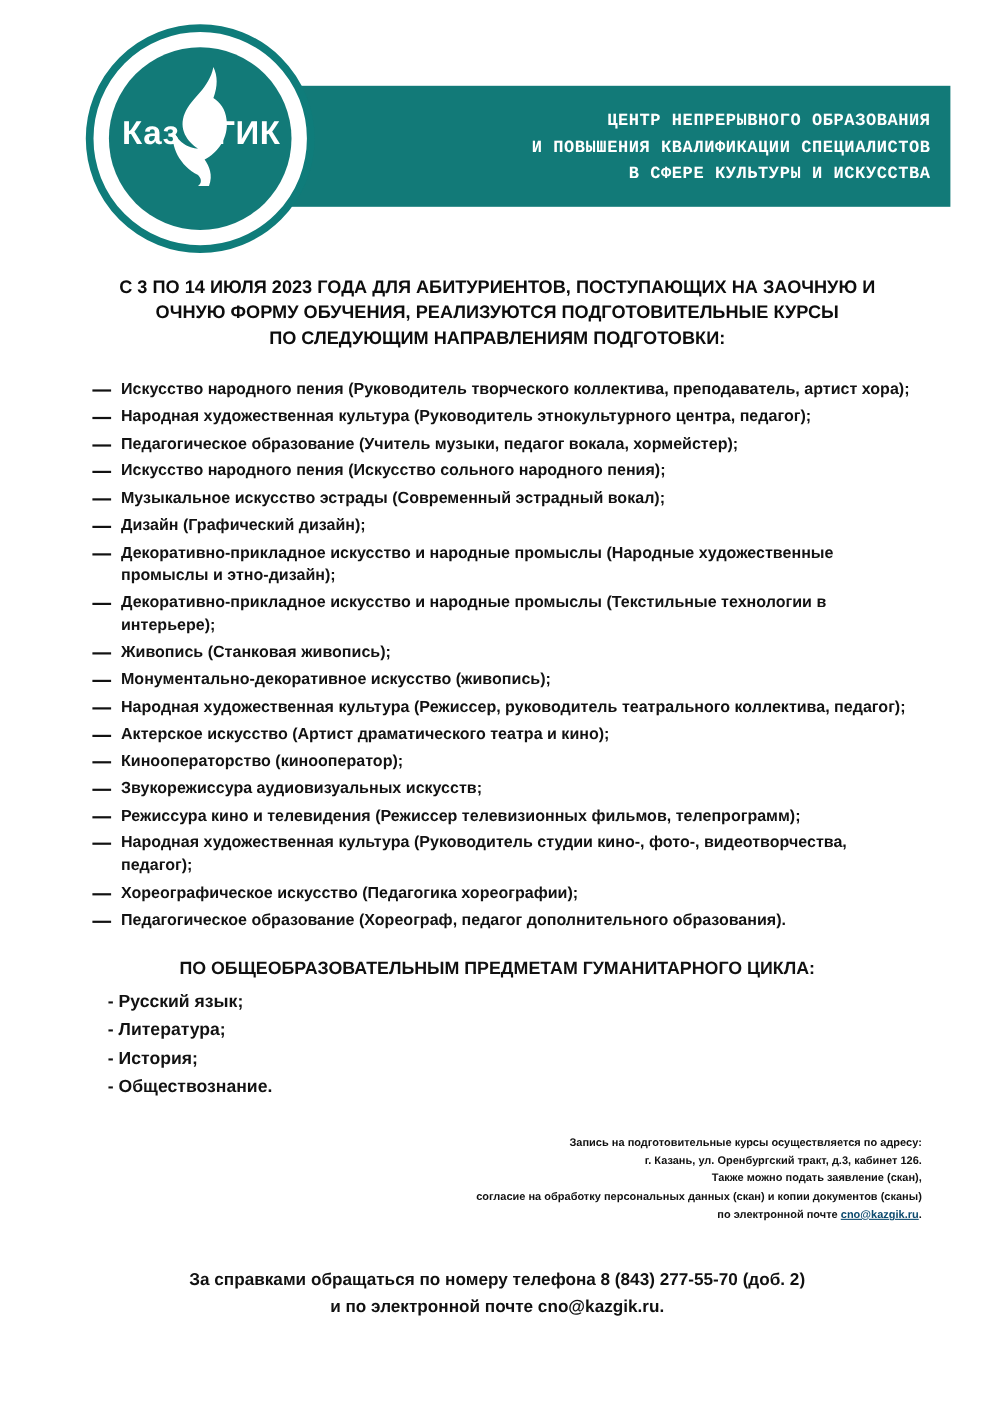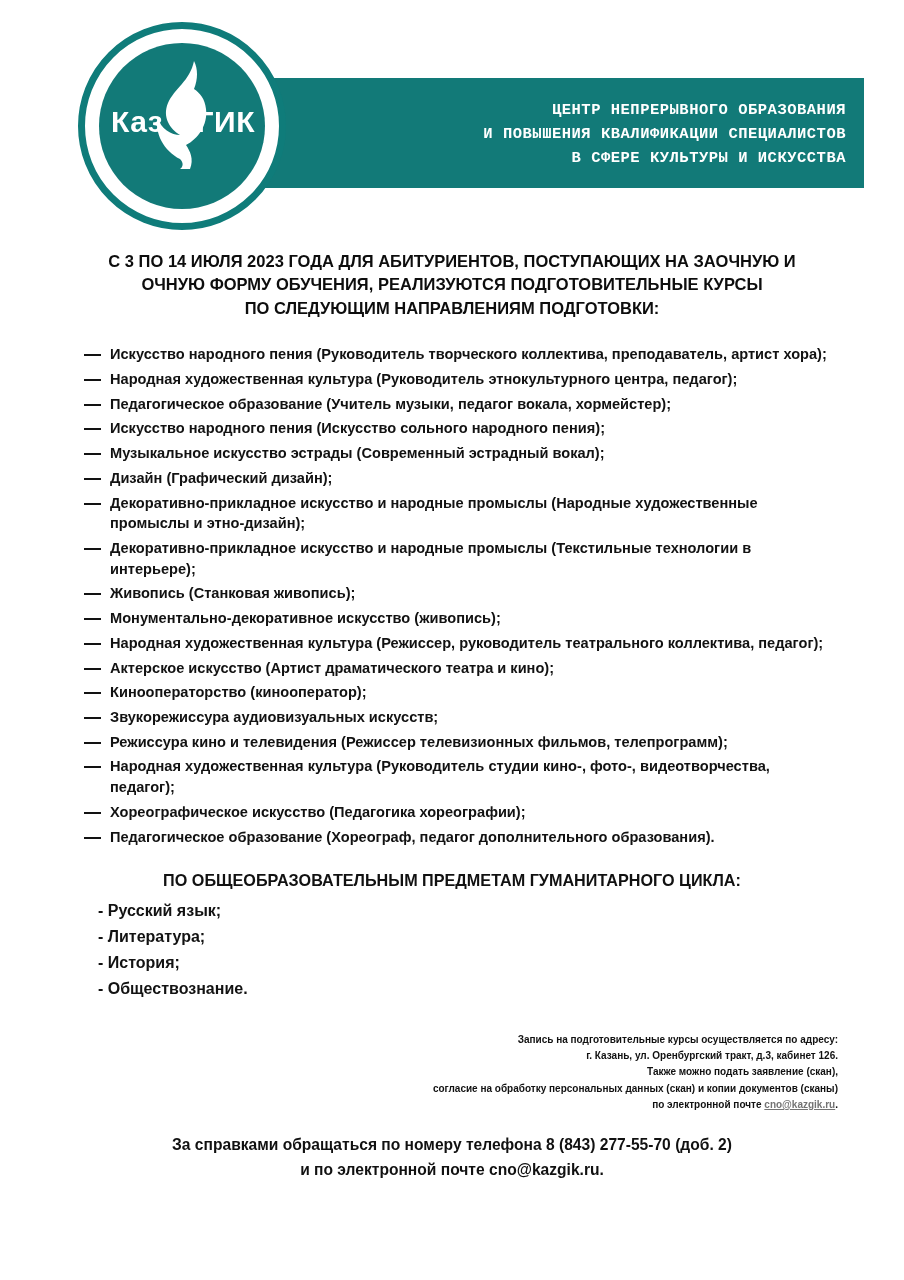--- a/index.html
+++ b/index.html
@@ -156,29 +156,29 @@
   }
 
   .footer-block {
     text-align: right;
     font-weight: bold;
     font-size: 10px;
     line-height: 1.62;
     margin-top: 30px;
   }
   .footer-block .email-link {
-    color: #737373;
+    color: #0c4a6e;
     text-decoration: underline;
   }
   .footer-block2 {
     text-align: center;
     font-weight: bold;
     font-size: 15.6px;
     line-height: 1.62;
-    margin-top: 19px;
+    margin-top: 38px;
   }
 </style>
 </head>
 <body>
 
 <div class="page">
 
   <div class="header">
 
     <div class="header-band">

